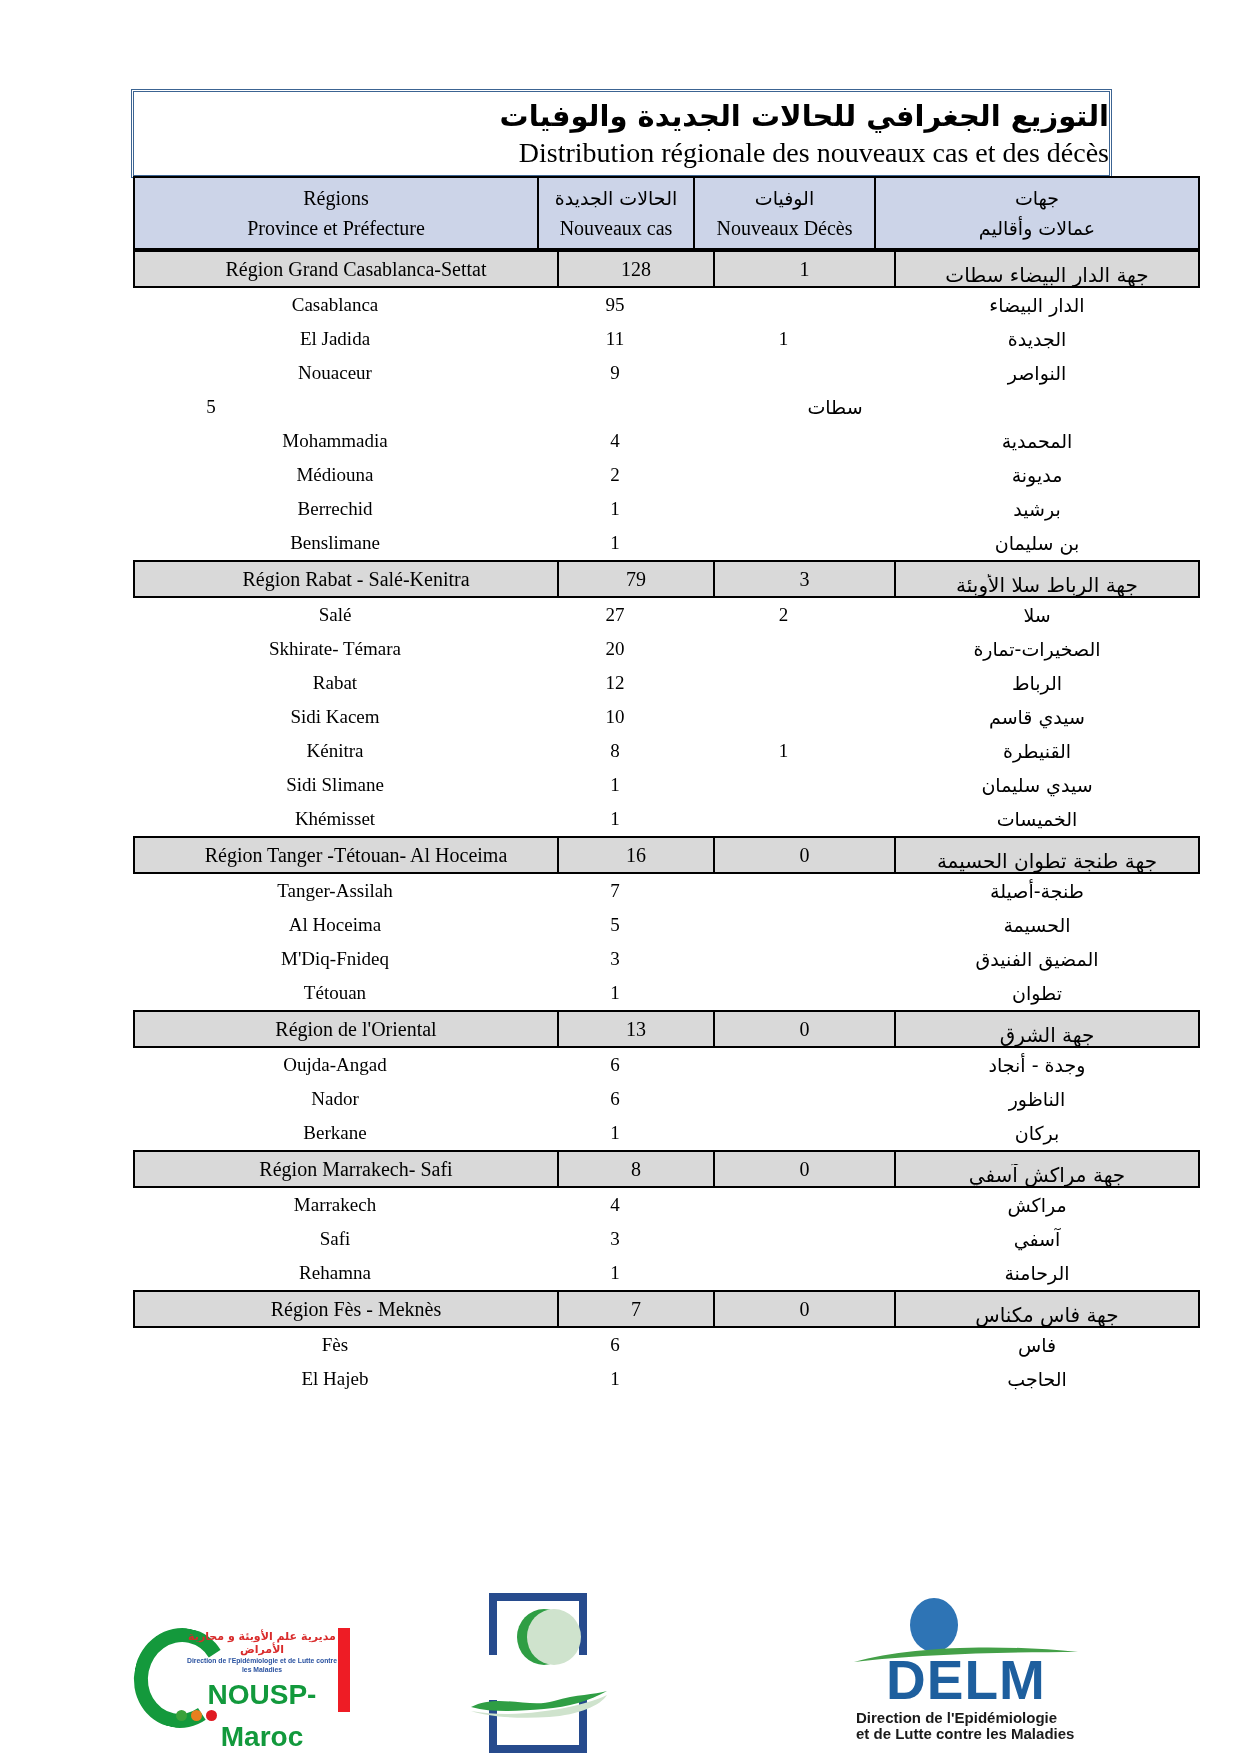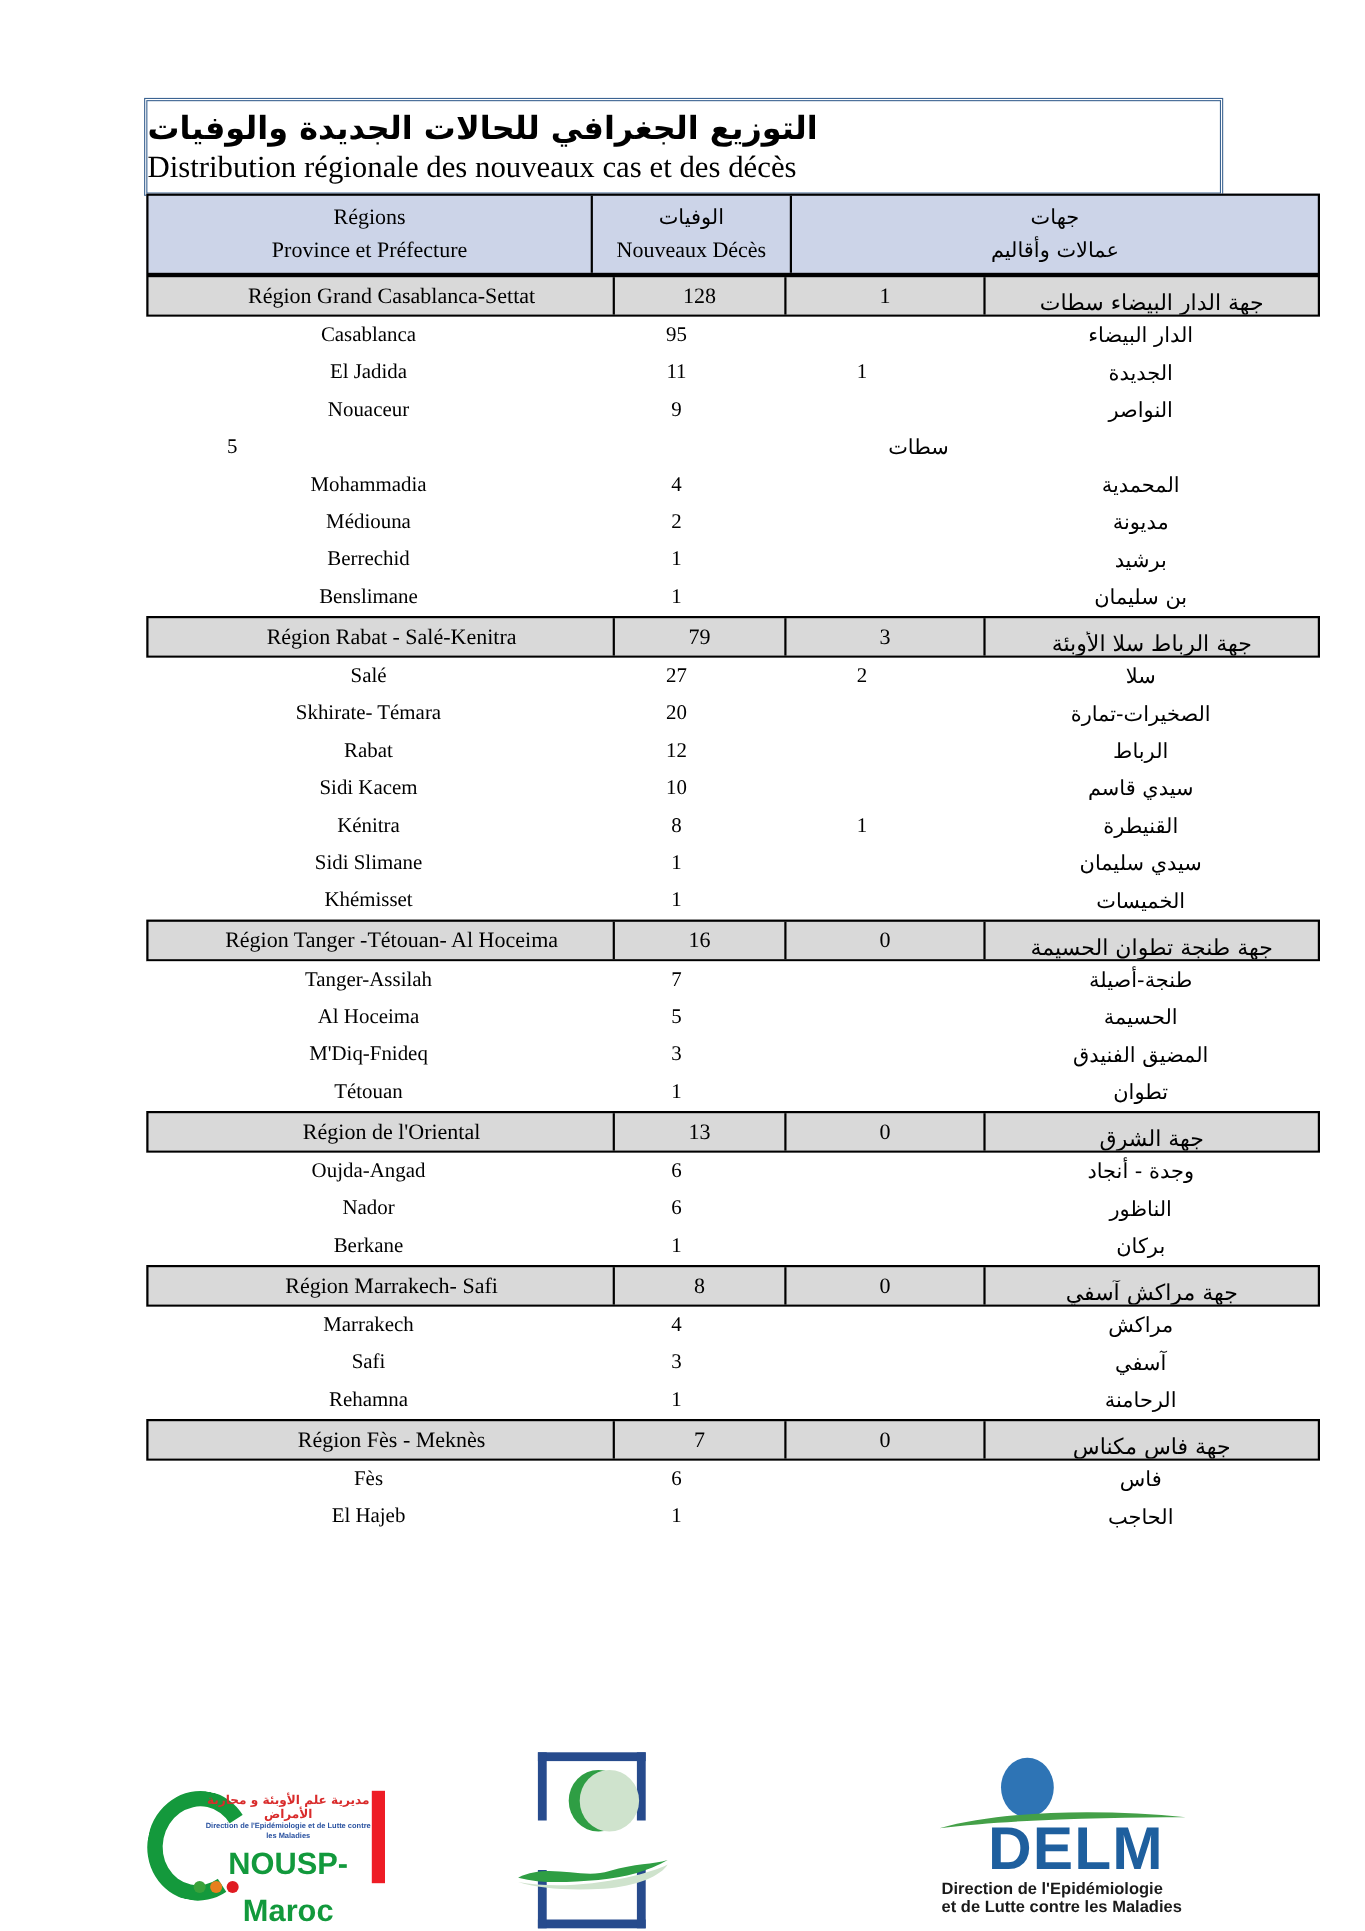--- a/index.html
+++ b/index.html
@@ -5,21 +5,21 @@
   html,body{margin:0;padding:0;}
   body{
     width:1241px;height:1755px;background:#ffffff;position:relative;
     font-family:"Liberation Serif", serif;color:#000;
   }
   .ar{font-family:"DejaVu Sans", sans-serif;direction:rtl;}
   
   .title-box{
     position:absolute;left:133px;top:91px;width:977px;height:85px;
     border:1px solid #3c6492;outline:1px solid #3c6492;outline-offset:1px;
-    box-sizing:border-box;text-align:left;background:#fff;
+    box-sizing:border-box;text-align:right;background:#fff;
   }
   .title-ar{font-size:29px;font-weight:bold;margin-top:6px;line-height:36px;}
   .title-fr{font-size:28px;line-height:34px;margin-top:2px;}
   
   .table{position:absolute;left:133px;top:176px;width:977px;}
   .trow{display:flex;width:1067px;box-sizing:border-box;}
   .cell{box-sizing:border-box;display:flex;flex-direction:column;justify-content:center;
         align-items:center;text-align:center;overflow:hidden;}
   .c1{flex:0 0 404px;} .c2{flex:0 0 156px;} .c3{flex:0 0 181px;} .c4{flex:1 1 236px;}
   .thead{
@@ -62,38 +62,42 @@
   .moh-crescent-dark{position:absolute;left:28px;top:16px;width:54px;height:56px;
     border-radius:50%;background:#2f9e44;}
   .moh-crescent-light{position:absolute;left:38px;top:16px;width:54px;height:56px;
     border-radius:50%;background:#cfe3cd;}
   .moh-wave{position:absolute;left:-20px;top:90px;}
   
   .delm{left:850px;top:1598px;width:232px;height:150px;font-family:"Liberation Sans", sans-serif;}
   .delm-circle{position:absolute;left:60px;top:0;width:48px;height:54px;border-radius:50%;
     background:#2e74b5;}
   .delm-swoosh{position:absolute;left:0;top:46px;}
-  .delm-name{position:absolute;left:12px;top:52px;width:232px;text-align:center;
+  .delm-name{position:absolute;left:0;top:52px;width:232px;text-align:center;
     color:#1e5f9e;font-size:55px;font-weight:bold;letter-spacing:1px;line-height:60px;}
   .delm-sub{position:absolute;left:6px;top:112px;width:226px;
     color:#1a1a1a;font-size:15px;font-weight:bold;line-height:16px;}
 </style>
 </head>
 <body>
 
 <div class="title-box">
   <div class="title-ar ar">التوزيع الجغرافي للحالات الجديدة والوفيات</div>
   <div class="title-fr">Distribution régionale des nouveaux cas et des décès</div>
 </div>
 
 <div class="table">
   <div class="trow thead">
     <div class="cell c1">
       <div>Régions</div>
       <div>Province et Préfecture</div>
+    </div>
+    <div class="cell c2">
+      <div class="ar">الحالات الجديدة</div>
+      <div>Nouveaux cas</div>
     </div>
     <div class="cell c3">
       <div class="ar">الوفيات</div>
       <div>Nouveaux Décès</div>
     </div>
     <div class="cell c4">
       <div class="ar">جهات</div>
       <div class="ar">عمالات وأقاليم</div>
     </div>
   </div>

